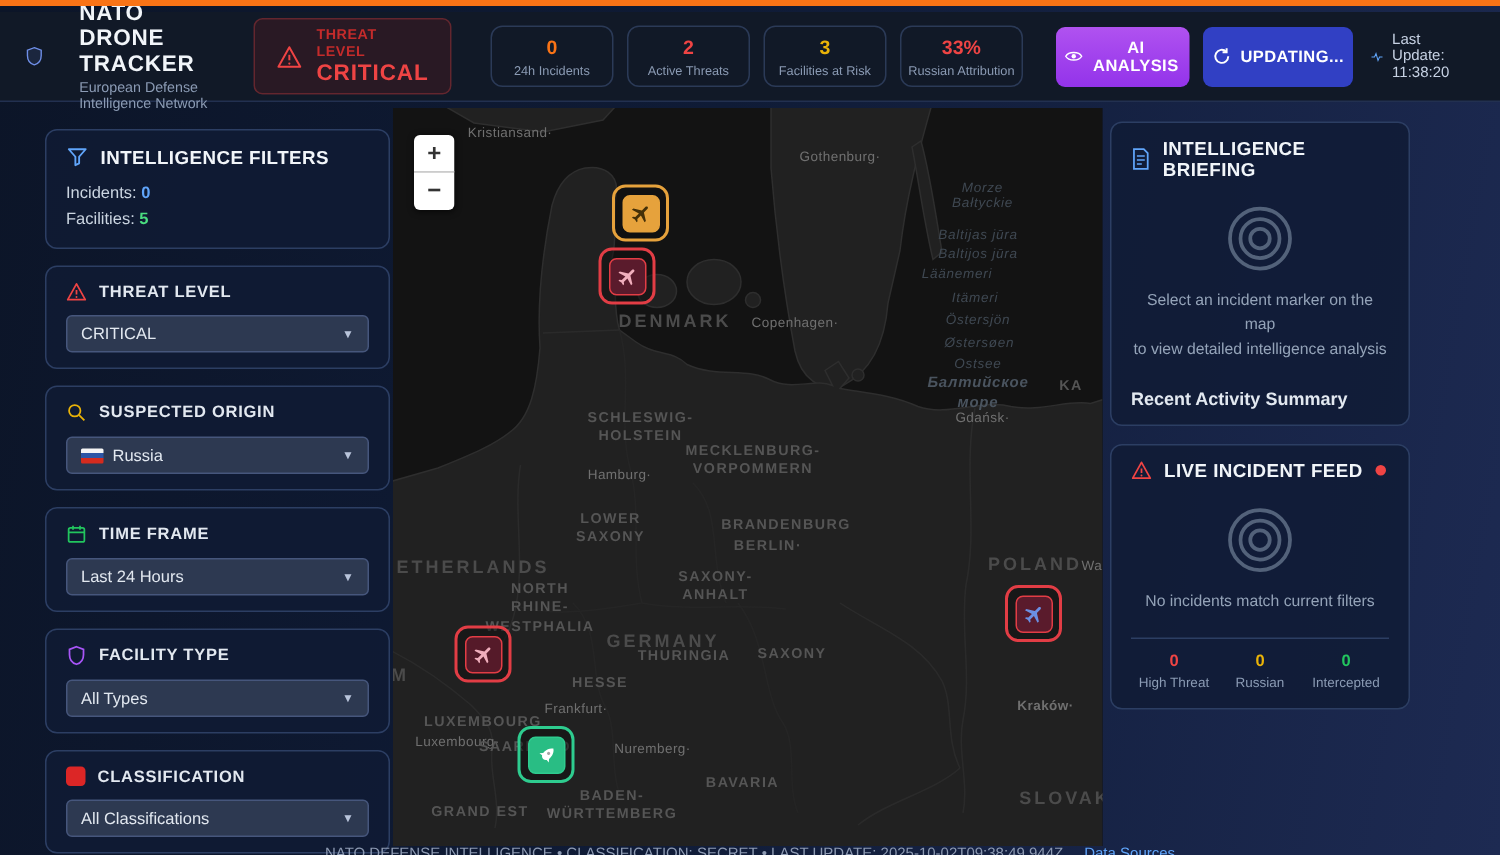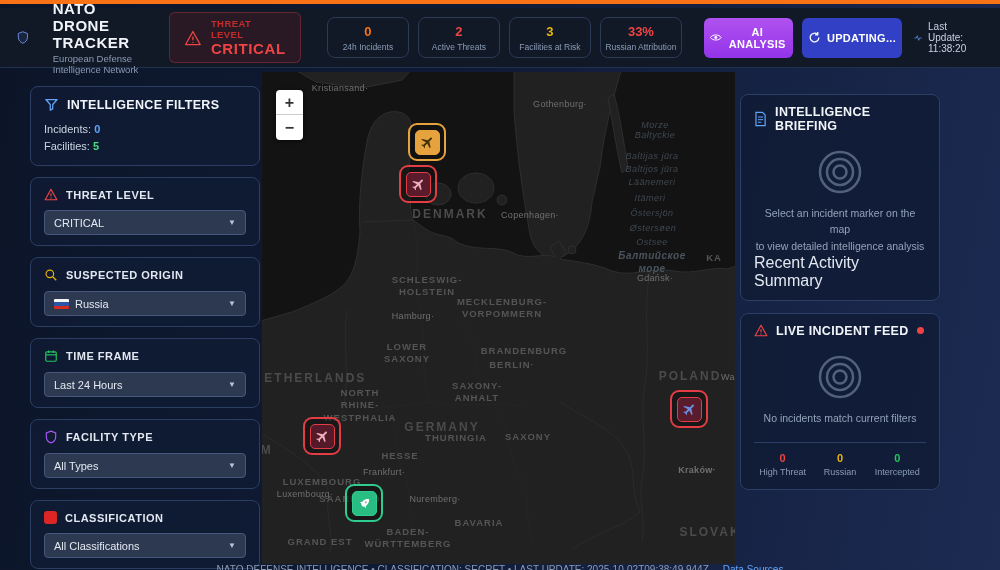--- a/index.html
+++ b/index.html
@@ -68,26 +68,26 @@
   .marker { position:absolute; width:38px; height:38px; transform:translate(-50%,-50%); border:2px solid;
             border-radius:9px; background:rgba(15,15,15,.5); display:flex; align-items:center; justify-content:center; cursor:pointer; }
   .marker-inner { width:25px; height:25px; border-radius:5px; border:1px solid; display:flex; align-items:center; justify-content:center; }
   .mk-ic { transform:rotate(45deg); }
   .attribution { position:absolute; right:8px; bottom:3px; background:rgba(235,235,235,.85); padding:1px 5px;
                  font-size:9.5px; font-weight:bold; color:#1f1f1f; display:flex; align-items:center; gap:4px; }
   .ua-flag { display:inline-block; width:12px; height:8px;
              background:linear-gradient(180deg,#005bbb 0 50%,#ffd500 50% 100%); }
 
   
-  .right-col { position:absolute; left:740px; top:90px; width:200px; display:flex; flex-direction:column; gap:12px; }
+  .right-col { position:absolute; left:740px; top:77px; width:200px; display:flex; flex-direction:column; gap:12px; }
   .briefing-panel { min-height:185px; }
   .feed-panel { min-height:177px; }
   .bullseye-wrap { display:flex; justify-content:center; margin:16px 0 10px; }
   .empty-text { font-size:10.5px; color:#94a3b8; text-align:center; line-height:1.55; white-space:pre-line; }
-  .summary-title { font-size:16px; font-weight:normal; color:#e2e8f0; }
+  .summary-title { font-size:12px; font-weight:bold; color:#e2e8f0; margin-top:18px; }
   .live-dot { width:7px; height:7px; border-radius:50%; background:#ef4444; }
   .feed-divider { border:none; border-top:1px solid #2c3e63; margin:16px 0 9px; }
   .feed-stats { display:flex; }
   .feed-stat { flex:1; text-align:center; }
   .feed-stat-value { font-size:11px; font-weight:bold; }
   .feed-stat-label { font-size:9px; color:#8b9bb4; margin-top:3px; }
 
   
   .footer { position:absolute; left:0; right:0; top:560px; text-align:center; font-size:10px; color:#8e9bb3; }
   .footer a { color:#60a5fa; text-decoration:underline; margin-left:14px; cursor:pointer; }
@@ -298,21 +298,21 @@
 
     <div id="map-labels">
         <span class="map-label ml-city" style="left: 78px; top: 16px;">Kristiansand·</span>
         <span class="map-label ml-city" style="left: 298px; top: 32px;">Gothenburg·</span>
         <span class="map-label ml-country" style="left: 188px; top: 142px;">DENMARK</span>
         <span class="map-label ml-city" style="left: 268px; top: 143px;">Copenhagen·</span>
         <span class="map-label ml-sea" style="left: 393px; top: 58px;">Morze
 Bałtyckie</span>
         <span class="map-label ml-sea" style="left: 390px; top: 84px;">Baltijas jūra</span>
         <span class="map-label ml-sea" style="left: 390px; top: 97px;">Baltijos jūra</span>
-        <span class="map-label ml-sea" style="left: 390px; top: 110px;">Läänemeri</span>
+        <span class="map-label ml-sea" style="left: 376px; top: 110px;">Läänemeri</span>
         <span class="map-label ml-sea" style="left: 388px; top: 126px;">Itämeri</span>
         <span class="map-label ml-sea" style="left: 390px; top: 141px;">Östersjön</span>
         <span class="map-label ml-sea" style="left: 391px; top: 156px;">Østersøen</span>
         <span class="map-label ml-sea" style="left: 390px; top: 170px;">Ostsee</span>
         <span class="map-label ml-seastrong" style="left: 390px; top: 190px;">Балтийское
 море</span>
         <span class="map-label ml-city" style="left: 393px; top: 206px;">Gdańsk·</span>
         <span class="map-label ml-region" style="left: 452px; top: 186px;">KA</span>
         <span class="map-label ml-region" style="left: 165px; top: 214px;">SCHLESWIG-
 HOLSTEIN</span>
@@ -335,21 +335,21 @@
         <span class="map-label ml-region" style="left: 194px; top: 366px;">THURINGIA</span>
         <span class="map-label ml-region" style="left: 266px; top: 365px;">SAXONY</span>
         <span class="map-label ml-country" style="left: -24px; top: 378px;">BELGIUM</span>
         <span class="map-label ml-region" style="left: 138px; top: 384px;">HESSE</span>
         <span class="map-label ml-city" style="left: 122px; top: 400px; text-align: center;">Frankfurt·</span>
         <span class="map-label ml-city" style="left: 435px; top: 398px; font-weight: bold;">Kraków·</span>
         <span class="map-label ml-region" style="left: 60px; top: 410px;">LUXEMBOURG</span>
         <span class="map-label ml-city" style="left: 43px; top: 422px;">Luxembourg·</span>
         <span class="map-label ml-region" style="left: 88px; top: 427px;">SAARLAND</span>
         <span class="map-label ml-city" style="left: 173px; top: 427px;">Nuremberg·</span>
-        <span class="map-label ml-region" style="left: 205px; top: 451px; padding-left: 24px;">BAVARIA</span>
+        <span class="map-label ml-region" style="left: 221px; top: 451px; padding-left: 24px;">BAVARIA</span>
         <span class="map-label ml-region" style="left: 146px; top: 466px;">BADEN-
 WÜRTTEMBERG</span>
         <span class="map-label ml-region" style="left: 58px; top: 470px;">GRAND EST</span>
         <span class="map-label ml-country" style="left: 432px; top: 460px; margin-left: 24px;">SLOVAKIA</span>
       </div>
     <div id="map-markers">
         <div class="marker" style="left: 165px; top: 70px; border-color: rgb(230, 162, 60);">
           <div class="marker-inner" style="background:#e6a23c;border-color:#e6a23c">
             <svg viewBox="0 0 24 24" width="15" height="15" class="mk-ic">
               <path fill="#443008" d="M21 16v-2l-8-5V3.5C13 2.67 12.33 2 11.5 2S10 2.67 10 3.5V9l-8 5v2l8-2.5V19l-2 1.5V22l3.5-1 3.5 1v-1.5L13 19v-5.5z"></path>

